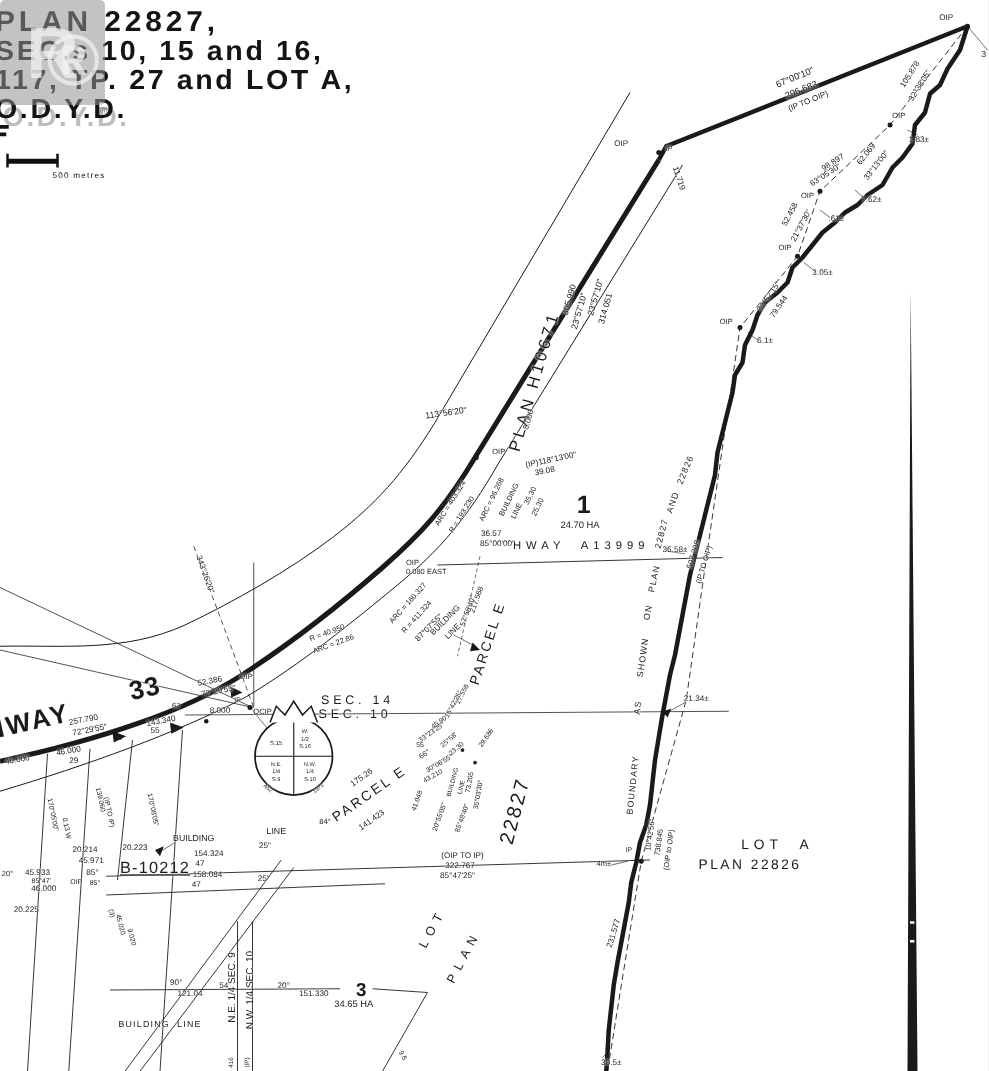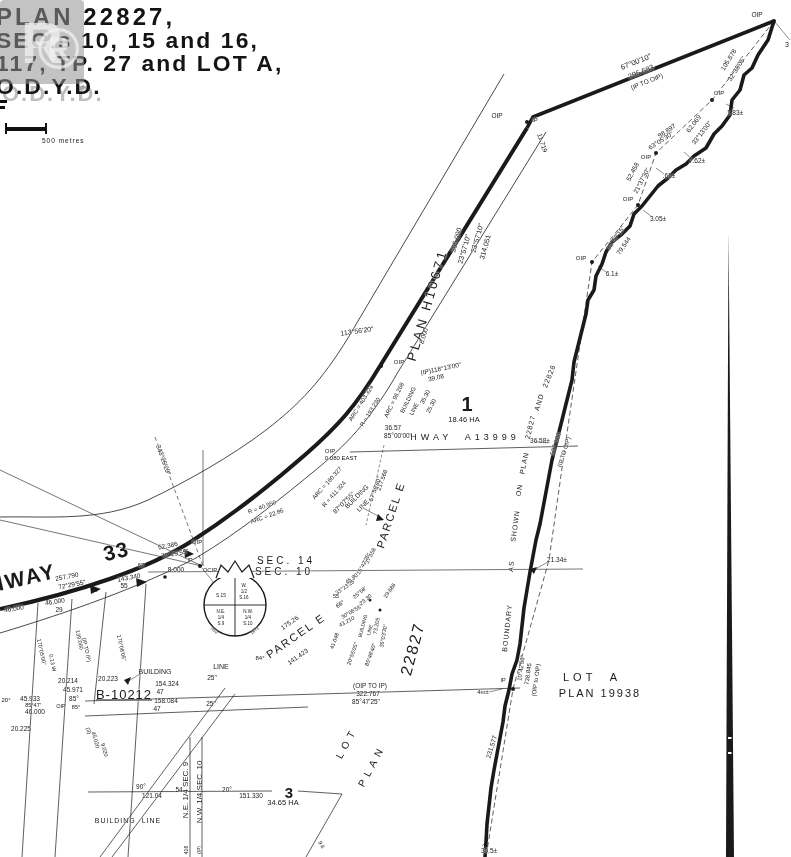--- a/index.html
+++ b/index.html
@@ -158,21 +158,21 @@
       <span class="lbl" style="left: 425px; top: 397px; font-size: 6px; transform: translate(-50%, -50%) rotate(-64deg);">35.30</span>
       <span class="lbl" style="left: 431px; top: 406px; font-size: 6px; transform: translate(-50%, -50%) rotate(-64deg);">25.30</span>
       <span class="lbl" style="left: 361px; top: 403px; font-size: 6px; transform: translate(-50%, -50%) rotate(-58deg);">ARC = 403.324</span>
       <span class="lbl" style="left: 370px; top: 412px; font-size: 6px; transform: translate(-50%, -50%) rotate(-58deg);">R = 193.230</span>
       <span class="lbl" style="left: 327px; top: 483px; font-size: 6px; transform: translate(-50%, -50%) rotate(-48deg);">ARC = 160.327</span>
       <span class="lbl" style="left: 334px; top: 494px; font-size: 6px; transform: translate(-50%, -50%) rotate(-48deg);">R = 411.324</span>
       <span class="lbl" style="left: 393px; top: 428px; font-size: 6.5px; transform: translate(-50%, -50%) rotate(0deg);">36.57</span>
       <span class="lbl" style="left: 398px; top: 436px; font-size: 6.5px; transform: translate(-50%, -50%) rotate(0deg);">85°00'00"</span>
       <span class="lbl" style="left: 465px; top: 437px; font-size: 9px; letter-spacing: 4px; transform: translate(-50%, -50%) rotate(0deg);">HWAY  A13999</span>
       <span class="lbl" style="left: 467px; top: 404px; font-size: 20px; font-weight: bold; transform: translate(-50%, -50%) rotate(0deg);">1</span>
-      <span class="lbl" style="left: 464px; top: 420px; font-size: 7.5px; transform: translate(-50%, -50%) rotate(0deg);">18.46 HA</span>
+      <span class="lbl" style="left: 464px; top: 420px; font-size: 7.5px; transform: translate(-50%, -50%) rotate(0deg);">24.70 HA</span>
       <span class="lbl" style="left: 330px; top: 451px; font-size: 6px; transform: translate(-50%, -50%) rotate(0deg);">OIP</span>
       <span class="lbl" style="left: 341px; top: 458px; font-size: 6px; transform: translate(-50%, -50%) rotate(0deg);">0.080 EAST</span>
       <span class="lbl" style="left: 344px; top: 503px; font-size: 6.5px; transform: translate(-50%, -50%) rotate(-45deg);">87°07'55"</span>
       <span class="lbl" style="left: 357px; top: 497px; font-size: 6.5px; transform: translate(-50%, -50%) rotate(-45deg);">BUILDING</span>
       <span class="lbl" style="left: 363px; top: 506px; font-size: 6.5px; transform: translate(-50%, -50%) rotate(-45deg);">LINE</span>
       <span class="lbl" style="left: 382px; top: 480px; font-size: 6px; transform: translate(-50%, -50%) rotate(-70deg);">217.568</span>
       <span class="lbl" style="left: 375px; top: 489px; font-size: 6px; transform: translate(-50%, -50%) rotate(-70deg);">57°58'40"</span>
       <span class="lbl" style="left: 391px; top: 515px; font-size: 11px; letter-spacing: 2px; transform: translate(-50%, -50%) rotate(-72deg);">PARCEL E</span>
       <span class="lbl" style="left: 296px; top: 636px; font-size: 11px; letter-spacing: 2px; transform: translate(-50%, -50%) rotate(-35deg);">PARCEL E</span>
       <span class="lbl" style="left: 290px; top: 623px; font-size: 6.5px; transform: translate(-50%, -50%) rotate(-35deg);">175.26</span>
@@ -271,22 +271,22 @@
       <span class="lbl" style="left: 524px; top: 463px; font-size: 7px; letter-spacing: 1px; transform: translate(-50%, -50%) rotate(-78deg);">PLAN</span>
       <span class="lbl" style="left: 530px; top: 427px; font-size: 7px; letter-spacing: 1px; transform: translate(-50%, -50%) rotate(-76deg);">22827</span>
       <span class="lbl" style="left: 539px; top: 402px; font-size: 7px; letter-spacing: 1px; transform: translate(-50%, -50%) rotate(-72deg);">AND</span>
       <span class="lbl" style="left: 549px; top: 376px; font-size: 7px; letter-spacing: 1px; transform: translate(-50%, -50%) rotate(-68deg);">22826</span>
       <span class="lbl" style="left: 557px; top: 560px; font-size: 6.5px; transform: translate(-50%, -50%) rotate(0deg);">21.34±</span>
       <span class="lbl" style="left: 521px; top: 668px; font-size: 6px; transform: translate(-50%, -50%) rotate(-82deg);">10°42'56"</span>
       <span class="lbl" style="left: 528px; top: 674px; font-size: 6px; transform: translate(-50%, -50%) rotate(-82deg);">738.845</span>
       <span class="lbl" style="left: 536px; top: 680px; font-size: 6px; transform: translate(-50%, -50%) rotate(-82deg);">(OIP to OIP)</span>
       <span class="lbl" style="left: 503px; top: 681px; font-size: 5.5px; transform: translate(-50%, -50%) rotate(0deg);">IP</span>
       <span class="lbl" style="left: 483px; top: 692px; font-size: 6px; transform: translate(-50%, -50%) rotate(0deg);">4m±</span>
-      <span class="lbl" style="left: 592px; top: 677px; font-size: 11px; letter-spacing: 4px; transform: translate(-50%, -50%) rotate(0deg);">LOT  A</span>
-      <span class="lbl" style="left: 600px; top: 693px; font-size: 11px; letter-spacing: 2px; transform: translate(-50%, -50%) rotate(0deg);">PLAN 19938</span>
+      <span class="lbl" style="left: 622px; top: 677px; font-size: 11px; letter-spacing: 4px; transform: translate(-50%, -50%) rotate(0deg);">LOT  A</span>
+      <span class="lbl" style="left: 600px; top: 693px; font-size: 11px; letter-spacing: 2px; transform: translate(-50%, -50%) rotate(0deg);">PLAN 22826</span>
       <span class="lbl" style="left: 492px; top: 747px; font-size: 6.5px; transform: translate(-50%, -50%) rotate(-73deg);">231.577</span>
       <span class="lbl" style="left: 489px; top: 851px; font-size: 6.5px; transform: translate(-50%, -50%) rotate(0deg);">30.5±</span>
       <span class="lbl" style="left: 186px; top: 790px; font-size: 8px; transform: translate(-50%, -50%) rotate(-90deg);">N.E. 1/4 SEC. 9</span>
       <span class="lbl" style="left: 200px; top: 792px; font-size: 8px; transform: translate(-50%, -50%) rotate(-90deg);">N.W. 1/4 SEC. 10</span>
       <span class="lbl" style="left: 186px; top: 850px; font-size: 5px; transform: translate(-50%, -50%) rotate(-90deg);">416</span>
       <span class="lbl" style="left: 199px; top: 850px; font-size: 5px; transform: translate(-50%, -50%) rotate(-90deg);">(IP)</span>
       <span class="lbl" style="left: 141px; top: 787px; font-size: 6.5px; transform: translate(-50%, -50%) rotate(0deg);">90°</span>
       <span class="lbl" style="left: 152px; top: 796px; font-size: 6.5px; transform: translate(-50%, -50%) rotate(0deg);">121.04</span>
       <span class="lbl" style="left: 179px; top: 790px; font-size: 6.5px; transform: translate(-50%, -50%) rotate(0deg);">54</span>
       <span class="lbl" style="left: 227px; top: 790px; font-size: 6.5px; transform: translate(-50%, -50%) rotate(0deg);">20°</span>

